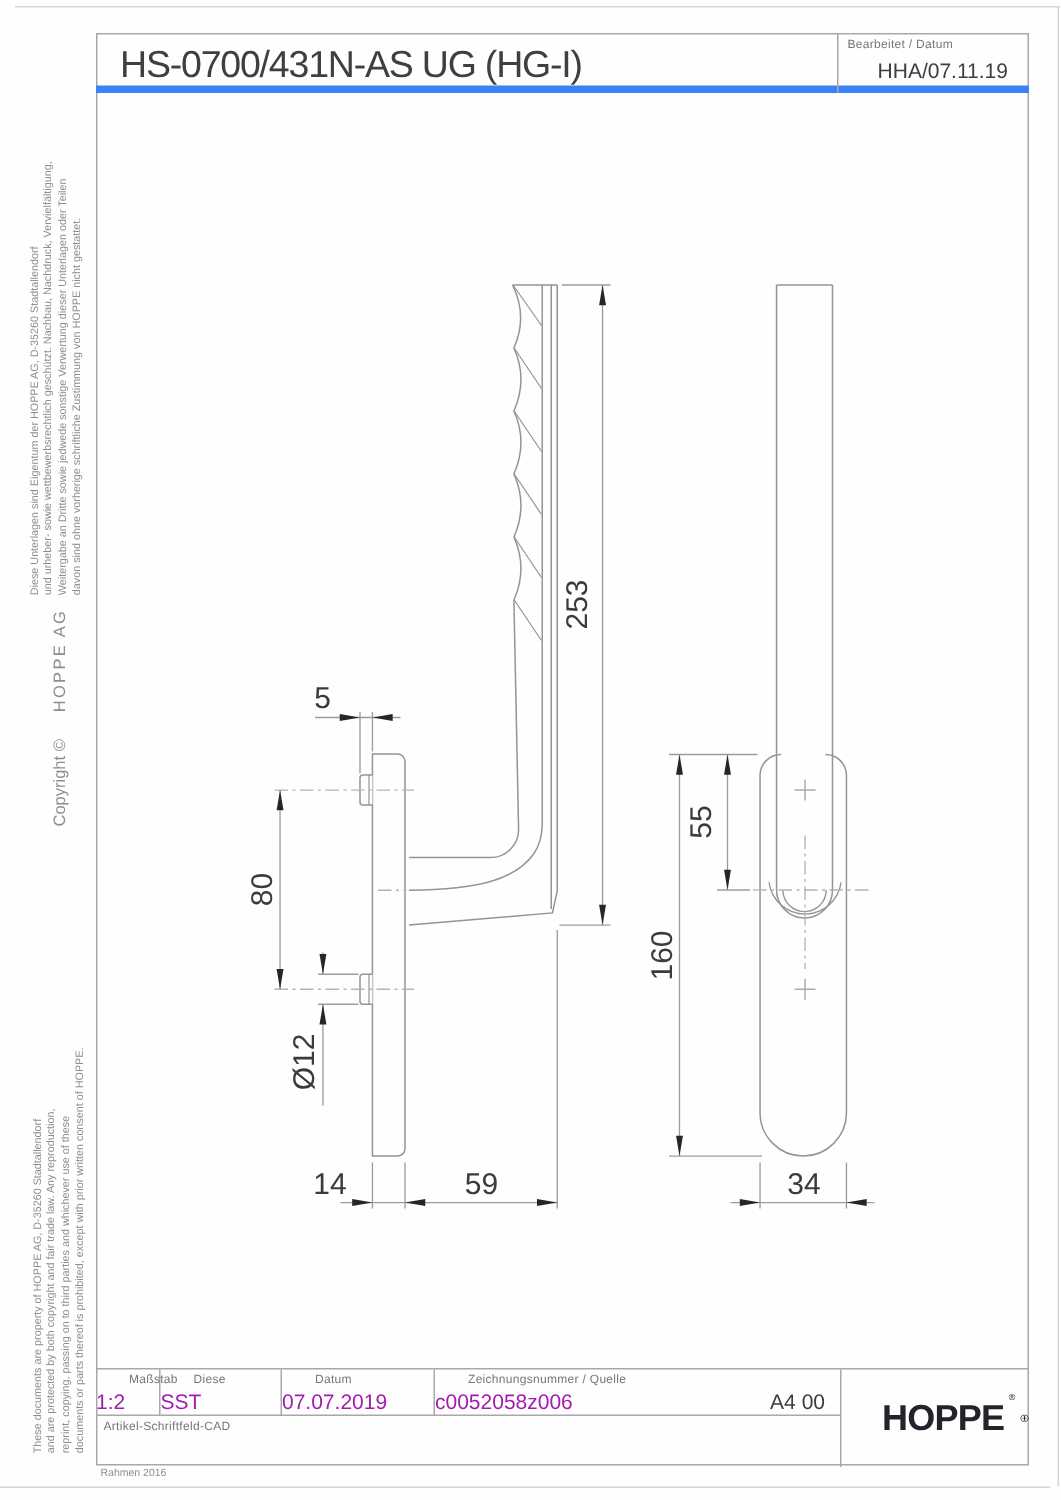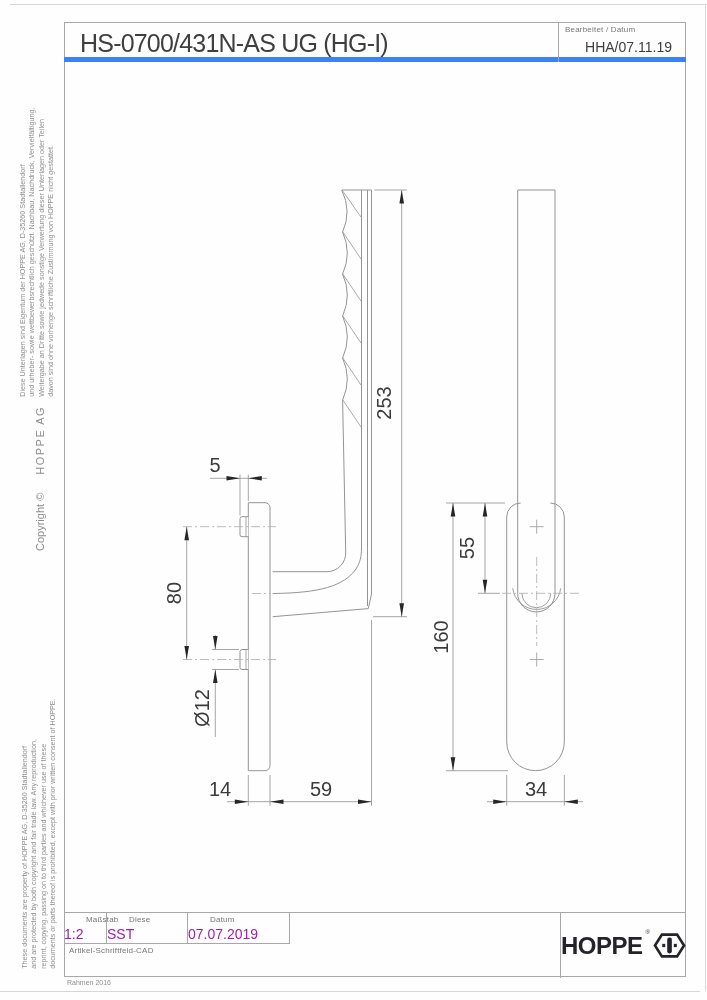--- a/index.html
+++ b/index.html
@@ -24,21 +24,21 @@
   
   .titleblock{position:absolute;left:64px;top:912px;width:622px;height:65px;border-top:1px solid #a8a8a8;box-sizing:border-box;}
   .cell{position:absolute;top:0;height:31px;border-right:1px solid #a8a8a8;border-bottom:1px solid #a8a8a8;box-sizing:border-box;}
   .cell .tb-label{position:absolute;left:5px;top:2px;white-space:nowrap;margin-left:17px;}
   .cell .val{position:absolute;left:0;right:0;top:13px;font-size:14px;color:#a21caf;white-space:nowrap;}
   .format-val{position:absolute;right:10px;top:13px;font-size:14px;color:#3d3d3d;}
   .article-row{position:absolute;left:0;top:31px;width:496px;height:34px;box-sizing:border-box;}
   .article-row .tb-label{position:absolute;left:5px;top:2px;}
   .article-val{position:absolute;left:13px;top:12px;font-size:14.5px;letter-spacing:-0.2px;color:#3d3d3d;white-space:nowrap;}
   .logo-box{position:absolute;left:496px;top:0;width:126px;height:65px;border-left:1px solid #a8a8a8;box-sizing:border-box;
-            display:flex;align-items:center;justify-content:center;gap:3px;}
+            display:flex;align-items:center;justify-content:center;gap:3px;padding-left:27px;}
   .logo-text{font-size:24px;font-weight:700;letter-spacing:-0.5px;color:#23232b;}
   .logo-mark{font-size:6px;color:#23232b;align-self:flex-start;margin-top:16px;}
   .rahmen{position:absolute;left:67px;top:979px;font-size:7px;color:#8e8e8e;}
   svg{position:absolute;left:0;top:0;}
   svg text{font-family:"Liberation Sans",sans-serif;font-size:20px;fill:#3b3b3b;}
 </style>
 </head>
 <body>
 
 <div class="page">
@@ -205,20 +205,25 @@
       <div class="val">1:2</div>
     </div>
     <div class="cell" style="left:43px;width:81px;">
       <div class="tb-label">Diese</div>
       <div class="val">SST</div>
     </div>
     <div class="cell" style="left:124px;width:102px;">
       <div class="tb-label">Datum</div>
       <div class="val">07.07.2019</div>
     </div>
+    <div class="cell" style="left:226px;width:270px;border-right:none;">
+      <div class="tb-label">Zeichnungsnummer / Quelle</div>
+      <div class="val">c0052058z006</div>
+      <div class="format-val">A4 00</div>
+    </div>
     <div class="article-row">
       <div class="tb-label">Artikel-Schriftfeld-CAD</div>
     </div>
     <div class="logo-box">
       <span class="logo-text">HOPPE</span>
       <span class="logo-mark">®</span>
       <svg width="38" height="31" viewBox="0 0 50 40" style="position:static;">
         <polygon points="3,20 13.5,3.5 36.5,3.5 47,20 36.5,36.5 13.5,36.5" fill="none" stroke="#23232b" stroke-width="4"></polygon>
         <rect x="21.5" y="8" width="7" height="24" rx="3.2" fill="#23232b"></rect>
         <rect x="14" y="17.5" width="4.5" height="5" fill="#23232b"></rect>

